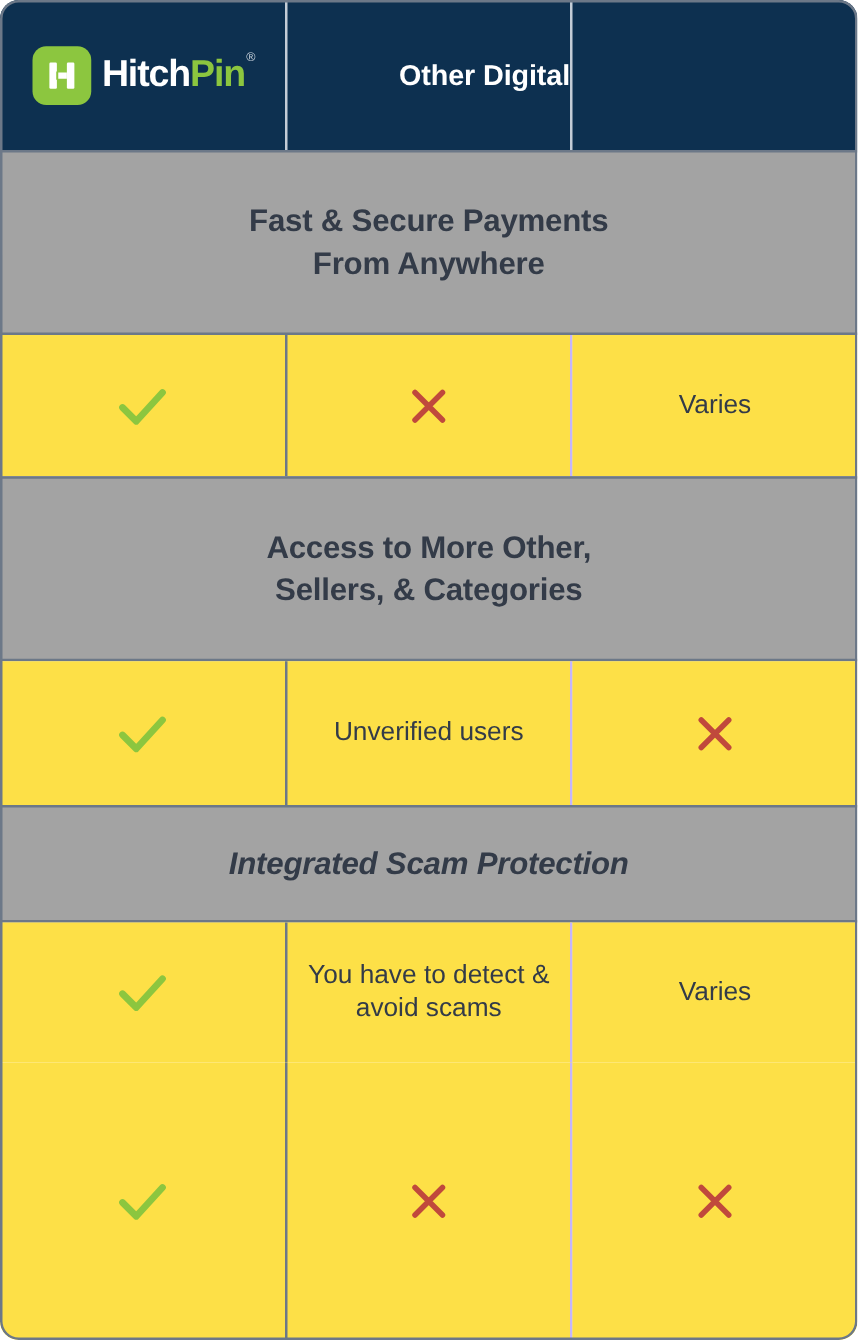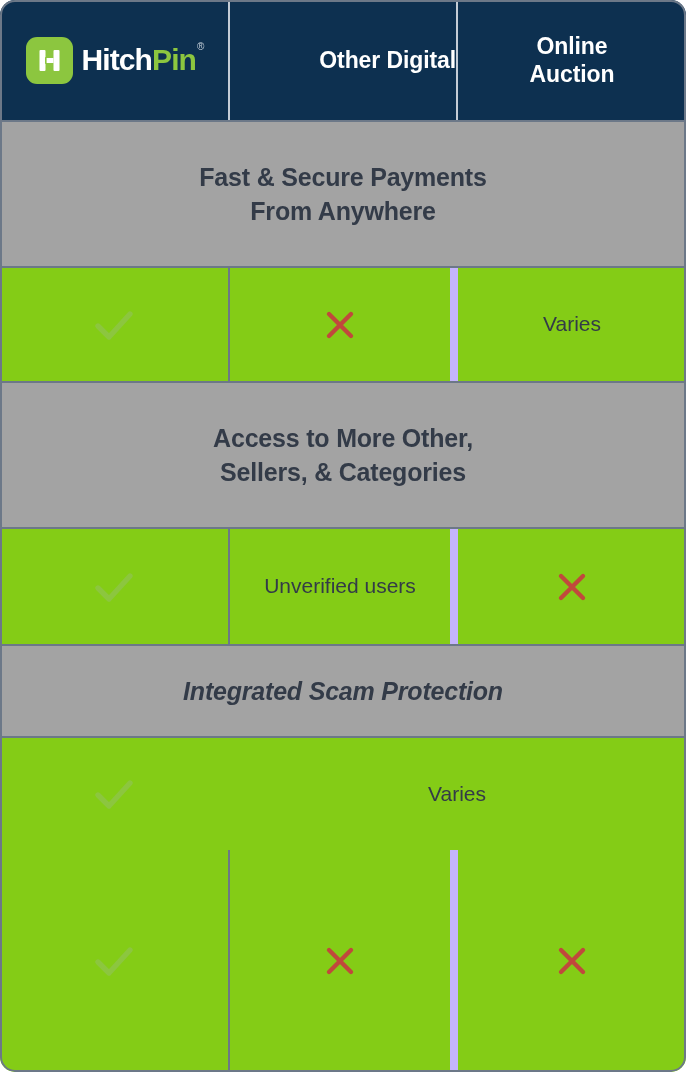--- a/index.html
+++ b/index.html
@@ -117,32 +117,32 @@
   .value-row.h-113 { height: 113px; flex: 0 0 113px; }
   .value-row.h-115 { height: 115px; flex: 0 0 115px; }
   .value-row.h-112 { height: 112px; flex: 0 0 112px; }
   .value-row.h-117 { height: 117px; flex: 1 1 auto; }
 
   .value-cell {
     display: flex;
     align-items: center;
     justify-content: center;
     box-sizing: border-box;
-    background: #84cc16;
+    background: #fde047;
     color: #333b48;
     font-size: 21px;
     line-height: 1.28;
     text-align: center;
     padding: 0 12px;
   }
   .value-cell.col-1 { width: 228px; flex: 0 0 228px; }
   .value-cell.col-2 {
     width: 230px; flex: 0 0 230px;
     border-left: 2px solid #6c7888;
-    border-right: 8px solid #c4b5fd;
+    border-right: 2px solid #c4b5fd;
     padding-left: 12px;
   }
   .value-cell.col-3 { flex: 1 1 auto; }
 
   .mark-check, .mark-cross {
     display: block;
   }
   .mark-check { width: 46px; height: 46px; }
   .mark-cross { width: 36px; height: 36px; }
 
@@ -178,26 +178,20 @@
         </div>
       </div>
     </div>
 
     <div class="header-cell col-2">
       <div>
         <div>Other Digital</div>
       </div>
     </div>
 
-    <div class="header-cell col-3">
-      <div>
-        <div>Online</div>
-        <div>Auction</div>
-      </div>
-    </div>
   </div>
 
   <div class="section-row two-line">
     <div>
       <div>Fast &amp; Secure Payments</div>
       <div>From Anywhere</div>
     </div>
   </div>
   <div class="value-row h-113">
     <div class="value-cell col-1">
@@ -235,20 +229,21 @@
 
   <div class="section-row one-line">
     <div>Integrated Scam Protection</div>
   </div>
   <div class="value-row h-112">
     <div class="value-cell col-1">
       <svg class="mark-check" viewBox="0 0 46 46" aria-hidden="true">
         <path d="M7 24 L18 35 L39 12" fill="none" stroke="#8cc63f" stroke-width="5.4" stroke-linecap="round" stroke-linejoin="round"></path>
       </svg>
     </div>
+    <div class="value-cell col-2">You have to detect &amp; avoid scams</div>
     <div class="value-cell col-3">Varies</div>
   </div>
 
   <div class="value-row h-117">
     <div class="value-cell col-1">
       <svg class="mark-check" viewBox="0 0 46 46" aria-hidden="true">
         <path d="M7 24 L18 35 L39 12" fill="none" stroke="#8cc63f" stroke-width="5.4" stroke-linecap="round" stroke-linejoin="round"></path>
       </svg>
     </div>
     <div class="value-cell col-2">

